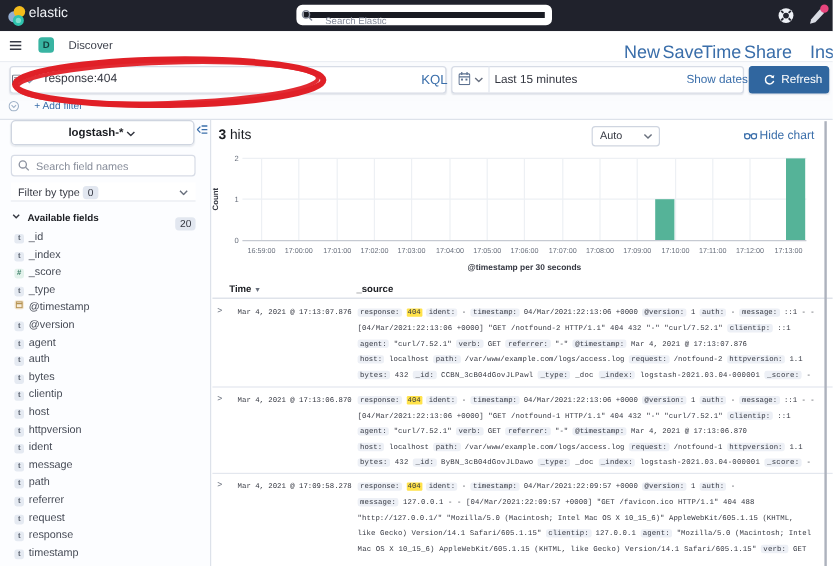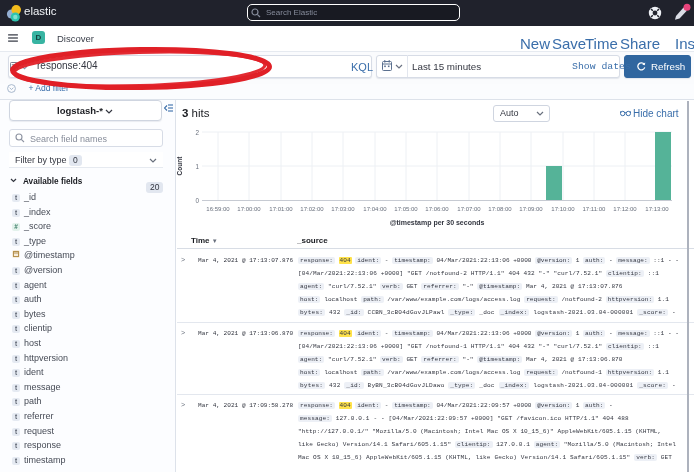--- a/index.html
+++ b/index.html
@@ -3,21 +3,21 @@
 <meta charset="utf-8">
 <style>
   * { margin:0; padding:0; box-sizing:border-box; }
   html,body { width:694px; height:472px; overflow:hidden; background:#fff;
     font-family:"Liberation Sans", sans-serif; }
   #stage { position:relative; width:684px; height:472px; }
   .abs { position:absolute; }
   
   #topbar { position:absolute; left:0; top:0; width:694px; height:26px; background:#20222c; }
   #searchbox { position:absolute; left:247px; top:4px; width:213px; height:17px;
-    border:1px solid #ffffff; border-radius:5px; background:#181a22; color:#868c9b;
+    border:6px solid #ffffff; border-radius:5px; background:#181a22; color:#868c9b;
     font-size:8px; line-height:15px; padding-left:18px; }
   
   #appbar { position:absolute; left:0; top:26px; width:694px; height:26px; background:#fff;
     border-bottom:1px solid #e6eaf0; }
   .navlink { position:absolute; top:34.5px; font-size:15px; color:#3a6eaa; }
   
   #querybar { position:absolute; left:0; top:52px; width:694px; height:32px; background:#fafbfd; }
   .qbox { position:absolute; top:2.5px; height:23px; background:#fff;
     border:1px solid #d7dce6; border-radius:3px; box-shadow:0 1px 1px rgba(130,140,160,.18); }
   
@@ -110,21 +110,21 @@
     <line x1="2.8" y1="0" x2="2.8" y2="2.6" stroke="#5b708f"></line>
     <line x1="7.2" y1="0" x2="7.2" y2="2.6" stroke="#5b708f"></line>
     <rect x="2.2" y="5.5" width="1.6" height="1.6" fill="#5b708f"></rect>
     <rect x="5.9" y="5.5" width="1.6" height="1.6" fill="#5b708f"></rect>
   </svg>
   <svg class="abs" style="left:395px;top:64px" width="8" height="5" viewBox="0 0 8 5">
     <path d="M1 1 L4 4 L7 1" fill="none" stroke="#6a7282" stroke-width="1.2"></path>
   </svg>
   <div class="abs" style="left:407px;top:55px;width:1px;height:22px;background:#e2e6ee;"></div>
   <div class="abs" style="left:412px;top:61px;font-size:9.8px;color:#343741;">Last 15 minutes</div>
-  <div class="abs" style="left:572px;top:61px;font-size:9.8px;color:#3a6eaa;font-family:Liberation Mono, monospace;">Show dates</div>
+  <div class="abs" style="left:572px;top:61px;font-size:9.8px;color:#3a6eaa;">Show dates</div>
   <svg class="abs" style="left:637px;top:62px" width="9" height="9" viewBox="0 0 10 10">
     <path d="M8.6 6 A 3.9 3.9 0 1 1 8.1 2.7" fill="none" stroke="#fff" stroke-width="1.4"></path>
     <path d="M9.2 0.6 L8.6 3.6 L5.8 2.8 Z" fill="#fff"></path>
   </svg>
   <div class="abs" style="left:651px;top:61px;font-size:9.8px;color:#fff;text-align:center;">Refresh</div>
 
   <div id="filterrow"></div>
   <svg class="abs" style="left:6.5px;top:83.5px" width="9" height="9" viewBox="0 0 11 11">
     <circle cx="5.5" cy="5.5" r="4.8" fill="none" stroke="#9fb1c7" stroke-width="1.1"></circle>
     <path d="M3.2 4.5 L5.5 6.8 L7.8 4.5" fill="none" stroke="#9fb1c7" stroke-width="1.1"></path>

